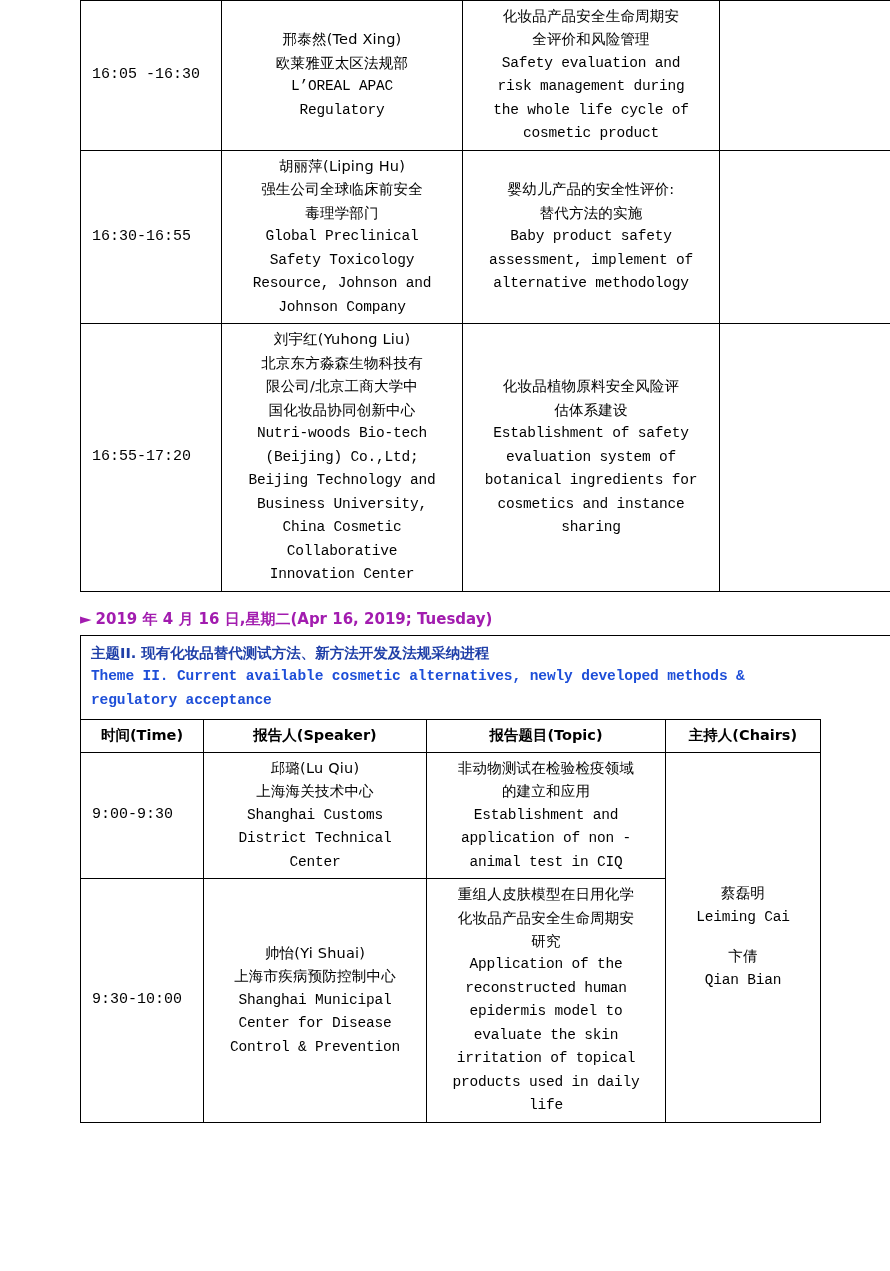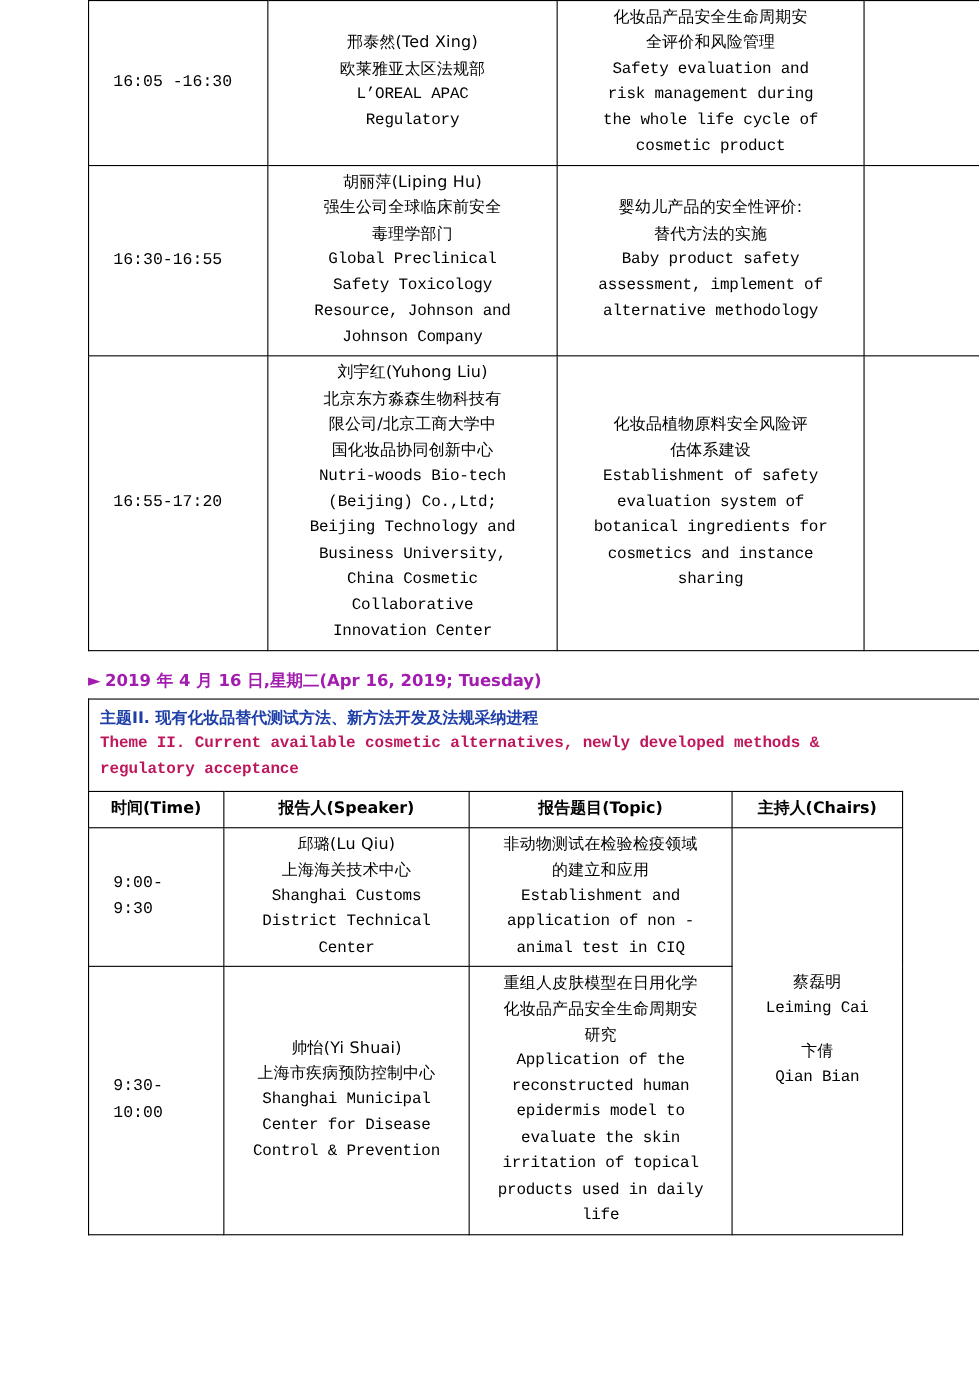--- a/index.html
+++ b/index.html
@@ -23,21 +23,21 @@
   }
 
   table.sched {
     border-collapse: collapse;
     width: 728px;
     table-layout: fixed;
   }
   table.sched td, table.sched th {
     border: 1px solid #000000;
     vertical-align: middle;
-    padding: 4px 22px;
+    padding: 4px 11px;
     font-size: 15px;
     line-height: 1.62;
     font-family: "Liberation Mono", "DejaVu Sans Mono", monospace;
   }
   
   .cn {
     font-family: "DejaVu Sans", "Liberation Sans", sans-serif;
     font-size: 14.5px;
     letter-spacing: 0.2px;
   }
@@ -97,21 +97,21 @@
     font-family: "DejaVu Sans", "Liberation Sans", sans-serif;
     font-size: 14.5px;
     font-weight: bold;
     color: #1f3fa8;
     line-height: 1.7;
   }
   .theme-en {
     font-family: "Liberation Mono", "DejaVu Sans Mono", monospace;
     font-size: 14.5px;
     font-weight: bold;
-    color: #be185d;
+    color: #1d4ed8;
     line-height: 1.65;
     letter-spacing: -0.1px;
   }
   table.sched.tbl-theme { width: 728px; }
   table.sched.tbl-theme th {
     text-align: center;
     font-weight: bold;
     font-family: "DejaVu Sans", "Liberation Sans", sans-serif;
     font-size: 14.5px;
     padding: 4px 2px;

